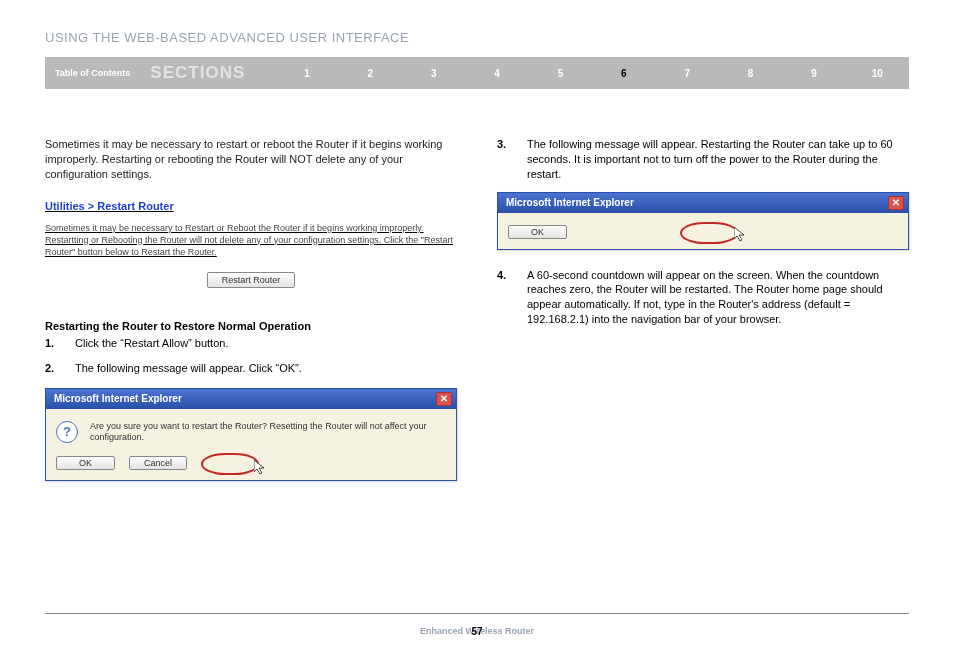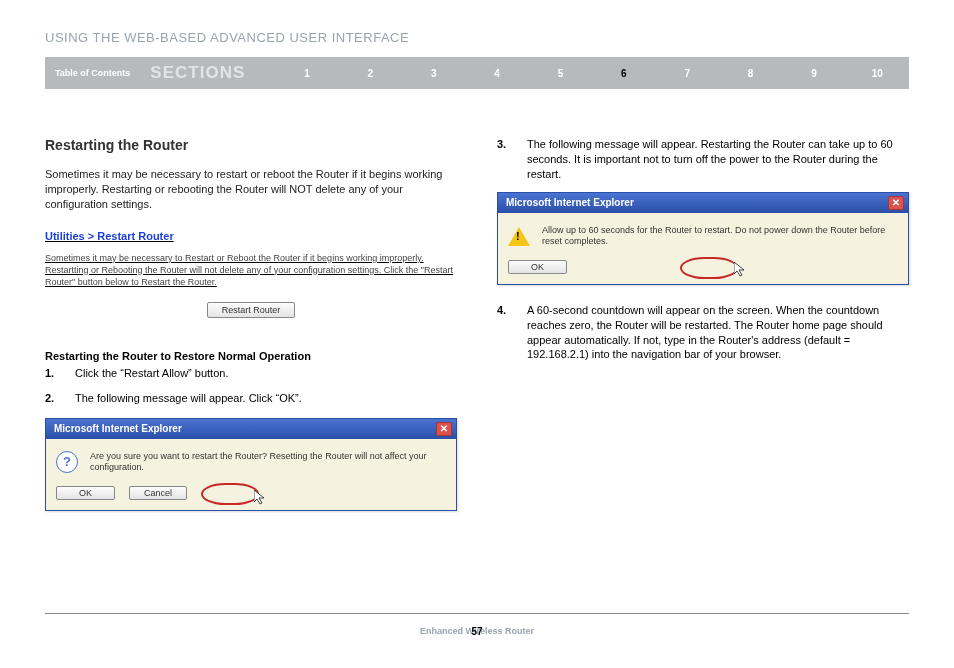--- a/index.html
+++ b/index.html
@@ -220,21 +220,20 @@
   <span class="nav-item active">6</span>
   <span class="nav-item">7</span>
   <span class="nav-item">8</span>
   <span class="nav-item">9</span>
   <span class="nav-item">10</span>
 </div>
 
 <div class="content">
 
   <div class="col">
-    <div class="section-title">Restarting the Router</div>
     <div class="para">Sometimes it may be necessary to restart or reboot the Router if it begins working improperly. Restarting or rebooting the Router will NOT delete any of your configuration settings.</div>
 
     <div class="restart-box">
       <div class="restart-breadcrumb">Utilities &gt; Restart Router</div>
       <div class="restart-desc">Sometimes it may be necessary to Restart or Reboot the Router if it begins working improperly. Restartting or Rebooting the Router will not delete any of your configuration settings. Click the "Restart Router" button below to Restart the Router.</div>
       <div class="restart-btn-wrap">
         <span class="ui-button">Restart Router</span>
       </div>
     </div>
 
@@ -284,26 +283,20 @@
         <span>The following message will appear. Restarting the Router can take up to 60 seconds. It is important not to turn off the power to the Router during the restart.</span>
       </li>
     </ol>
 
     <div class="dialog" style="margin-top:8px;">
       <div class="dialog-title">
         <span>Microsoft Internet Explorer</span>
         <span class="close-box">✕</span>
       </div>
       <div class="dialog-body">
-        <div class="dialog-msg-row">
-          <div class="icon-circle">
-              <div class="icon-warn"></div>
-            </div>
-          <div class="dialog-msg">Allow up to 60 seconds for the Router to restart. Do not power down the Router before reset completes.</div>
-        </div>
         <div class="dialog-btns" style="position:relative;">
           <span class="ui-button" style="padding:1px 22px;">OK</span>
           <div class="red-circle c2"></div>
           <div style="position:absolute; left:226px; top:2px;">
             <svg width="14" height="16">
                 <polygon points="0,0 0,12 3,9 6,14 8,13 5,8 10,8" fill="#fff" stroke="#000" stroke-width="0.7"></polygon>
               </svg>
           </div>
         </div>
       </div>

